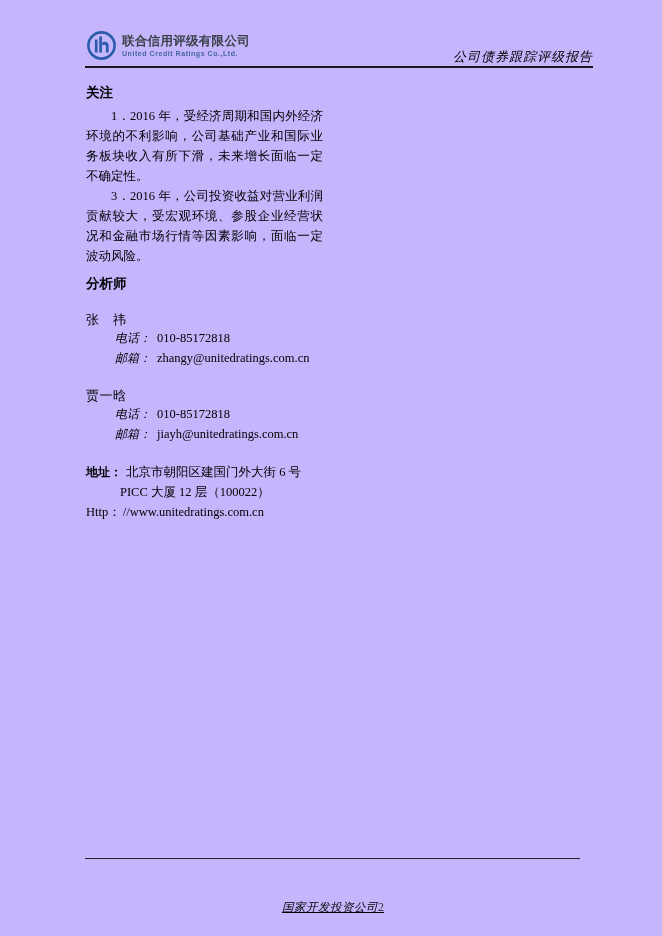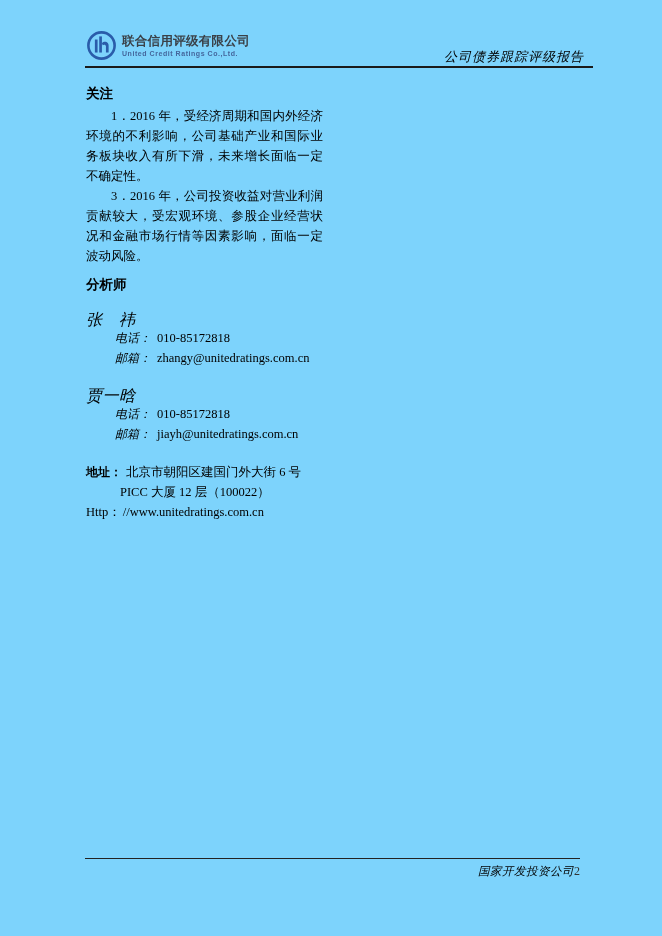--- a/index.html
+++ b/index.html
@@ -4,72 +4,72 @@
 <style>
   * { margin: 0; padding: 0; box-sizing: border-box; }
   html, body { background: #ffffff; }
   body {
     width: 662px; height: 936px;
     position: relative;
     font-family: "Liberation Serif", serif;
     color: #000000;
     overflow: hidden;
   }
-  .page { position: absolute; inset: 0; background: #7dd3fc; }
+  .page { position: absolute; inset: 0; background: #c4b5fd; }
 
   
   .logo {
     position: absolute; left: 86px; top: 30px;
     display: flex; align-items: center; gap: 5px;
   }
   .logo-icon { display: block; }
   .logo-text-cn {
     font-family: "Liberation Sans", sans-serif;
     font-weight: 700; font-size: 12.5px; line-height: 15px;
     color: #3a4148; letter-spacing: 0.3px; white-space: nowrap;
   }
   .logo-text-en {
     font-family: "Liberation Sans", sans-serif;
     font-weight: 700; font-size: 7px; line-height: 9px;
     color: #44669c; letter-spacing: 0.55px; white-space: nowrap;
   }
   .report-type {
-    position: absolute; top: 49px; right: 78px;
+    position: absolute; top: 49px; right: 69px;
     font-family: "Liberation Serif", serif;
     font-style: italic;
     font-size: 13px; line-height: 15px;
     letter-spacing: 1px; white-space: nowrap;
   }
   .header-rule {
     position: absolute; left: 85px; top: 66px;
     width: 508px; height: 2px; background: #1a1a1a;
   }
 
   
   .content {
     position: absolute; left: 86px; top: 86px; width: 237px;
   }
   .sec-heading {
-    font-family: Liberation Serif, serif;
+    font-family: Liberation Mono, monospace;
     font-weight: 700; font-size: 13.5px; line-height: 16px;
     color: #000;
   }
   .concerns .sec-heading { margin-bottom: 4px; }
   .concern-item {
     font-size: 12.5px; line-height: 20px;
     text-align: justify; text-justify: inter-character;
     text-indent: 2em;
   }
   .analysts-heading { margin-top: 11px; }
 
   .analyst { margin-top: 17px; }
   .analyst:nth-of-type(2) { margin-top: 14px; }
   .analyst-name {
-    font-family: "Liberation Serif", serif; font-style: italic;
-    font-size: 16px; line-height: 19px; letter-spacing: 0.5px;
+    font-family: "Liberation Serif", serif; 
+    font-size: 13px; line-height: 19px; letter-spacing: 0.5px;
   }
   .a-line {
     padding-left: 29px; font-size: 12px; line-height: 19px;
     white-space: nowrap;
   }
   .kai-label {
     font-family: Liberation Mono, monospace; font-style: italic;
     font-size: 12px; margin-right: 6px;
   }
   .a-value { font-size: 12.5px; }
@@ -82,22 +82,22 @@
   }
   .c-indent { padding-left: 34px; }
   .serif-label { font-size: 12.5px; margin-right: 2px; }
 
   
   .footer-rule {
     position: absolute; left: 85px; top: 858px;
     width: 495px; height: 1px; background: #222222;
   }
   .footer-row {
-    position: absolute; left: 86px; top: 864px; width: 494px;
-    display: flex; justify-content: flex-end; align-items: flex-start;
+    position: absolute; left: 86px; top: 900px; width: 494px;
+    display: flex; justify-content: center; align-items: flex-start; text-decoration: underline;
   }
   .footer-company {
     font-family: "Liberation Serif", serif; font-style: italic;
     font-size: 11.5px; line-height: 15px; letter-spacing: 0.5px;
   }
   .page-number { font-size: 12px; line-height: 15px; color: #333; }
 </style>
 </head>
 <body>
 

